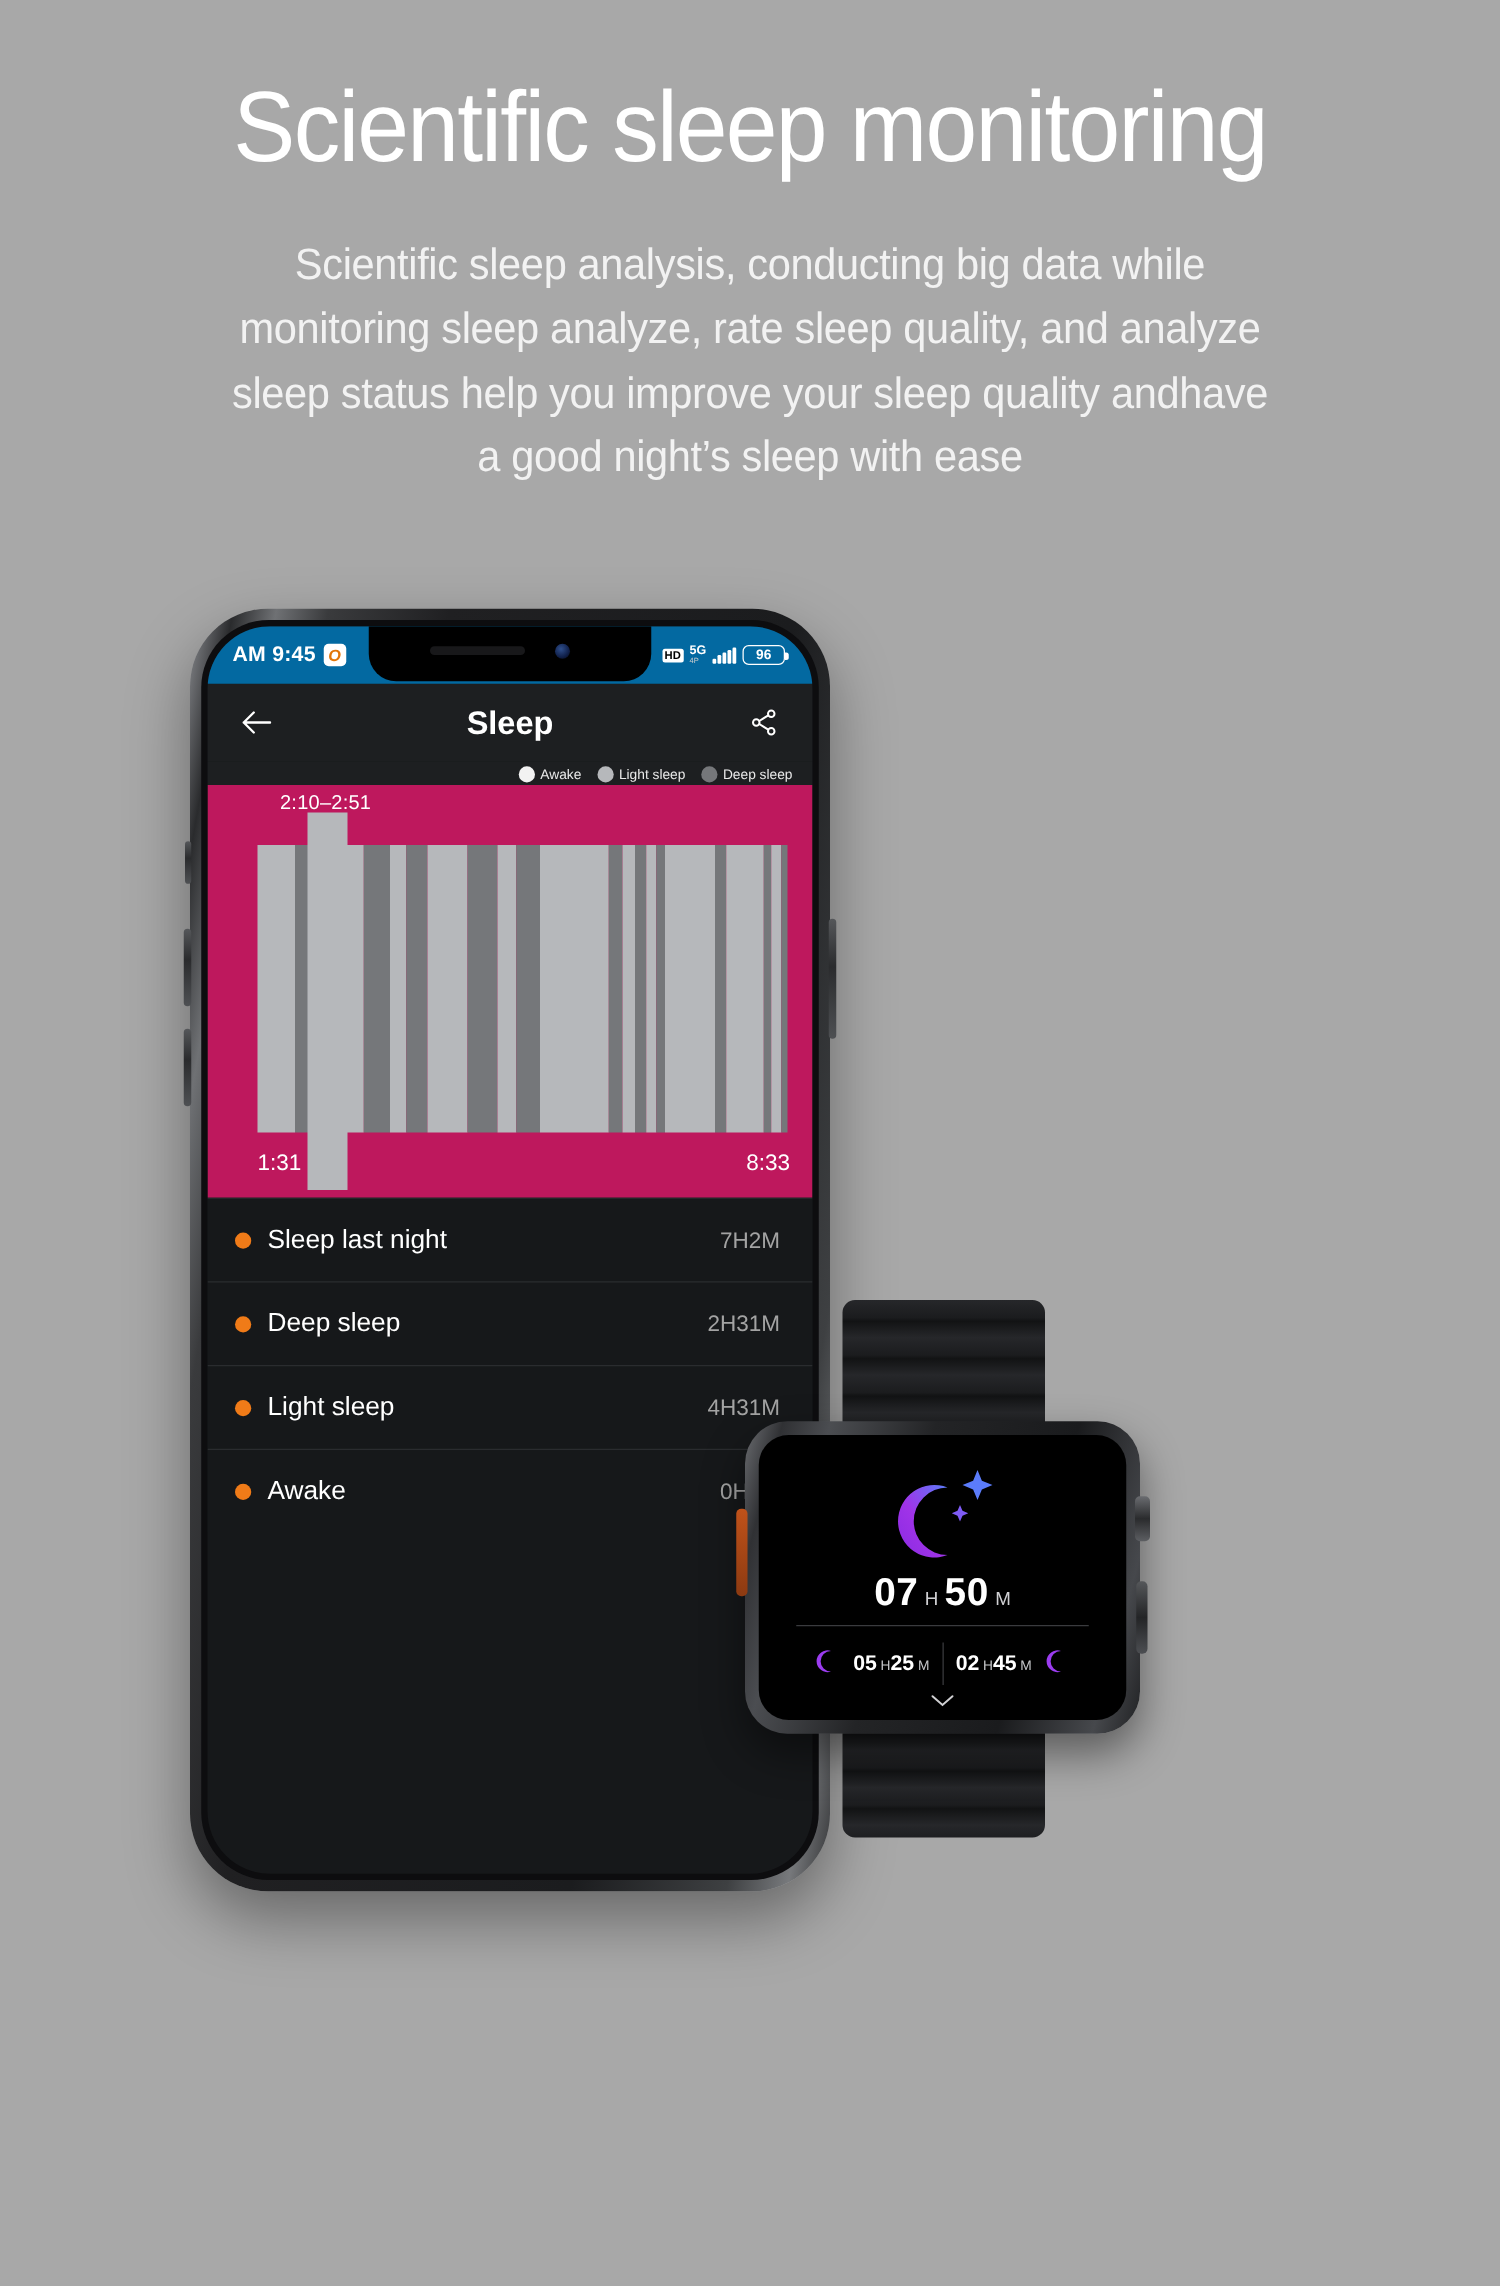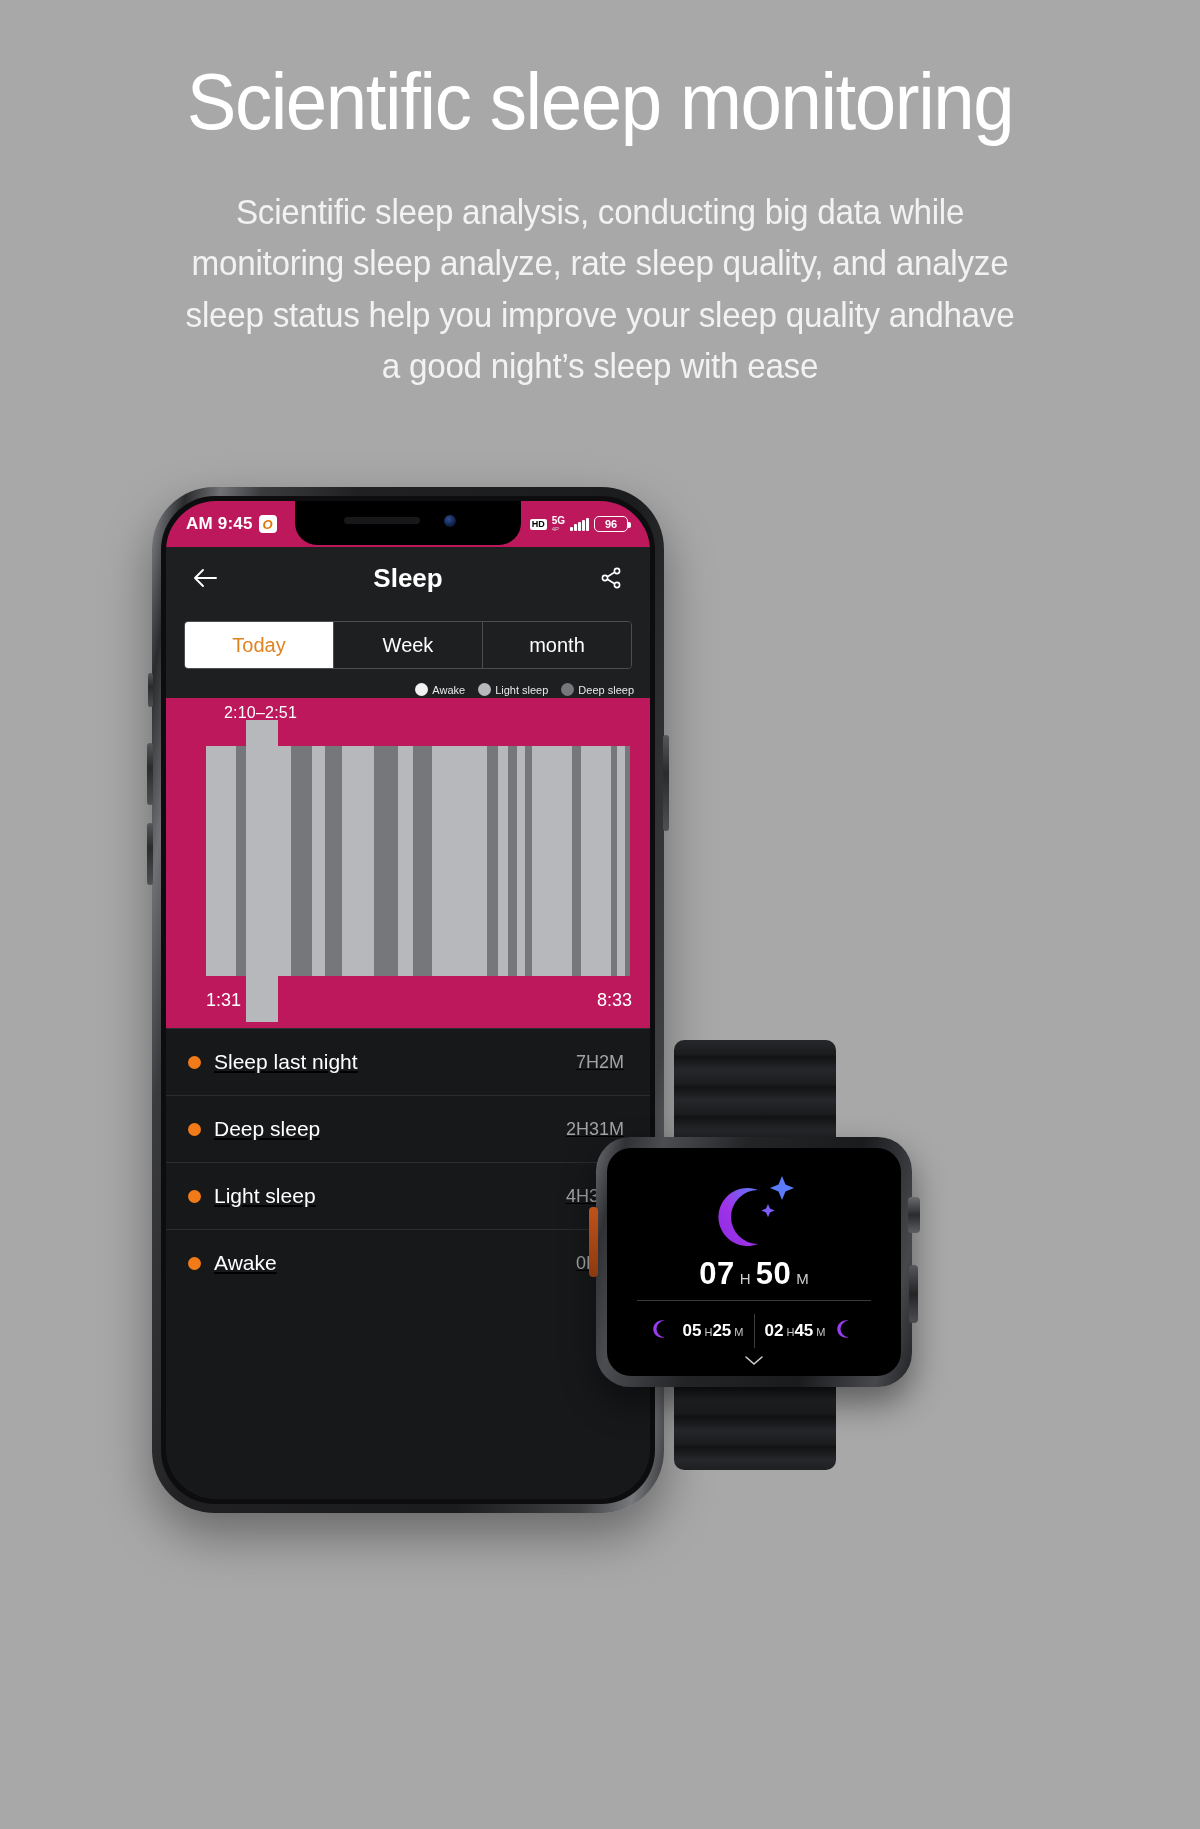--- a/index.html
+++ b/index.html
@@ -72,21 +72,21 @@
   .btn-left-3 { left: -5px; top: 336px; width: 6px; height: 62px; }
   .btn-right-1 { right: -5px; top: 248px; width: 6px; height: 96px; }
 
   
   .statusbar {
     height: 46px;
     display: flex;
     align-items: center;
     justify-content: space-between;
     padding: 0 22px 0 20px;
-    background: #be185d;
+    background: #0369a1;
     position: relative;
   }
   .notch {
     position: absolute;
     left: 50%; transform: translateX(-50%);
     top: 0;
     width: 226px; height: 44px;
     background: #000;
     border-radius: 0 0 22px 22px;
   }
@@ -208,21 +208,21 @@
   }
   .chart-xlabels {
     position: absolute;
     left: 40px; right: 18px;
     top: 292px;
     display: flex; justify-content: space-between;
     color: #ffffff; font-size: 18px;
   }
 
   
-  .stats { background: #16181a; padding: 0 0 0 0; text-decoration: underline; }
+  .stats { background: #16181a; padding: 0 0 0 0; }
   .stat-row {
     height: 67px;
     display: flex; align-items: center;
     padding: 0 26px 0 22px;
     border-top: 1px solid #2a2c2f;
   }
   .stat-dot {
     width: 13px; height: 13px; border-radius: 50%;
     background: #f07b18; margin-right: 13px; flex: none;
   }
@@ -359,27 +359,20 @@
         <span class="icon-btn">
           <svg width="24" height="24" viewBox="0 0 24 24" fill="none">
             <circle cx="18" cy="5" r="2.6" stroke="#fff" stroke-width="1.6"></circle>
             <circle cx="6" cy="12" r="2.6" stroke="#fff" stroke-width="1.6"></circle>
             <circle cx="18" cy="19" r="2.6" stroke="#fff" stroke-width="1.6"></circle>
             <path d="M8.4 10.8 L15.6 6.3 M8.4 13.2 L15.6 17.7" stroke="#fff" stroke-width="1.6"></path>
           </svg>
         </span>
       </div>
 
-      <div class="tabs-wrap">
-        <div class="tabs">
-          <div class="tab active">Today</div>
-          <div class="tab">Week</div>
-          <div class="tab">month</div>
-        </div>
-      </div>
 
       <div class="legend">
         <span class="legend-item">
           <span class="legend-dot" id="lg0" style="background: rgb(242, 242, 242);"></span>
           <span class="legend-label">Awake</span>
         </span>
         <span class="legend-item">
           <span class="legend-dot" id="lg1" style="background: rgb(182, 184, 187);"></span>
           <span class="legend-label">Light sleep</span>
         </span>

